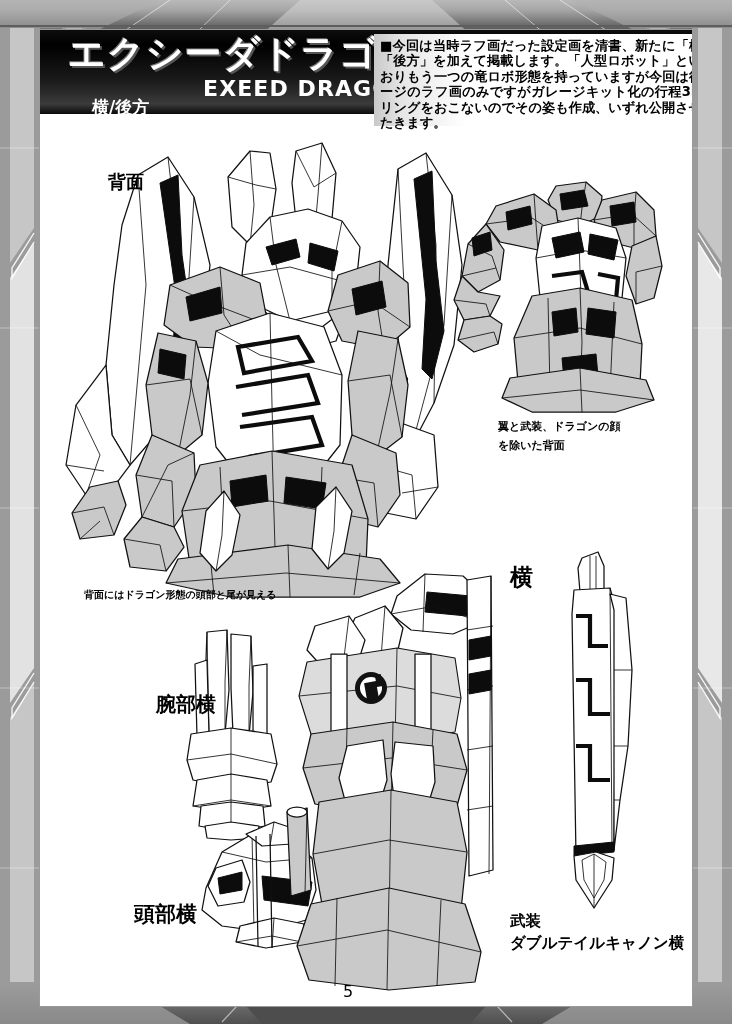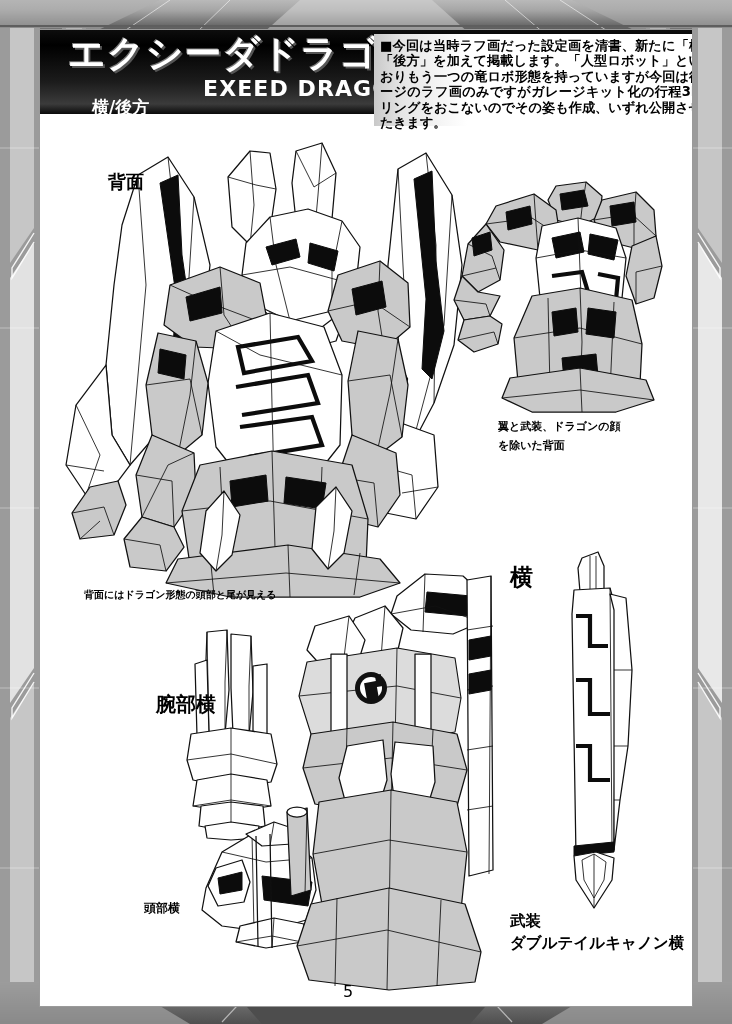--- a/index.html
+++ b/index.html
@@ -45,21 +45,21 @@
   #introText{font-size:13.2px;line-height:15.4px;color:#000;font-weight:bold;
      letter-spacing:-.2px;text-align:justify;}
 
   
   .lbl{position:absolute;color:#000;font-weight:bold;white-space:pre;}
   #lblHaimen   {left:68px; top:140px;font-size:18px;}
   #lblYoko     {left:470px;top:532px;font-size:23px;}
   #lblCapBack  {left:44px; top:558px;font-size:10px;font-family:Liberation Mono, monospace;}
   #lblCapRight {left:458px;top:387px;font-size:11px;line-height:19px;}
   #lblArm      {left:80px; top:661px;font-size:20px;margin-left:36px;}
-  #lblHead     {left:72px; top:870px;font-size:12px;padding-left:32px;}
+  #lblHead     {left:62px; top:870px;font-size:21px;padding-left:32px;}
   #lblWeapon   {left:450px;top:880px;font-size:15.5px;line-height:22px;margin-left:20px;}
   #pageNum     {left:303px;top:952px;font-size:16px;font-weight:normal;}
 
   
   .art{position:absolute;}
   .art svg{display:block;overflow:visible;}
   svg .o{fill:none;stroke:#111;stroke-width:1.25;stroke-linejoin:round;}
   svg .ow{fill:#fff;stroke:#111;stroke-width:1.25;stroke-linejoin:round;}
   svg .og{fill:#c9c9c9;stroke:#111;stroke-width:1.25;stroke-linejoin:round;}
   svg .ogl{fill:#dcdcdc;stroke:#111;stroke-width:1.1;stroke-linejoin:round;}

